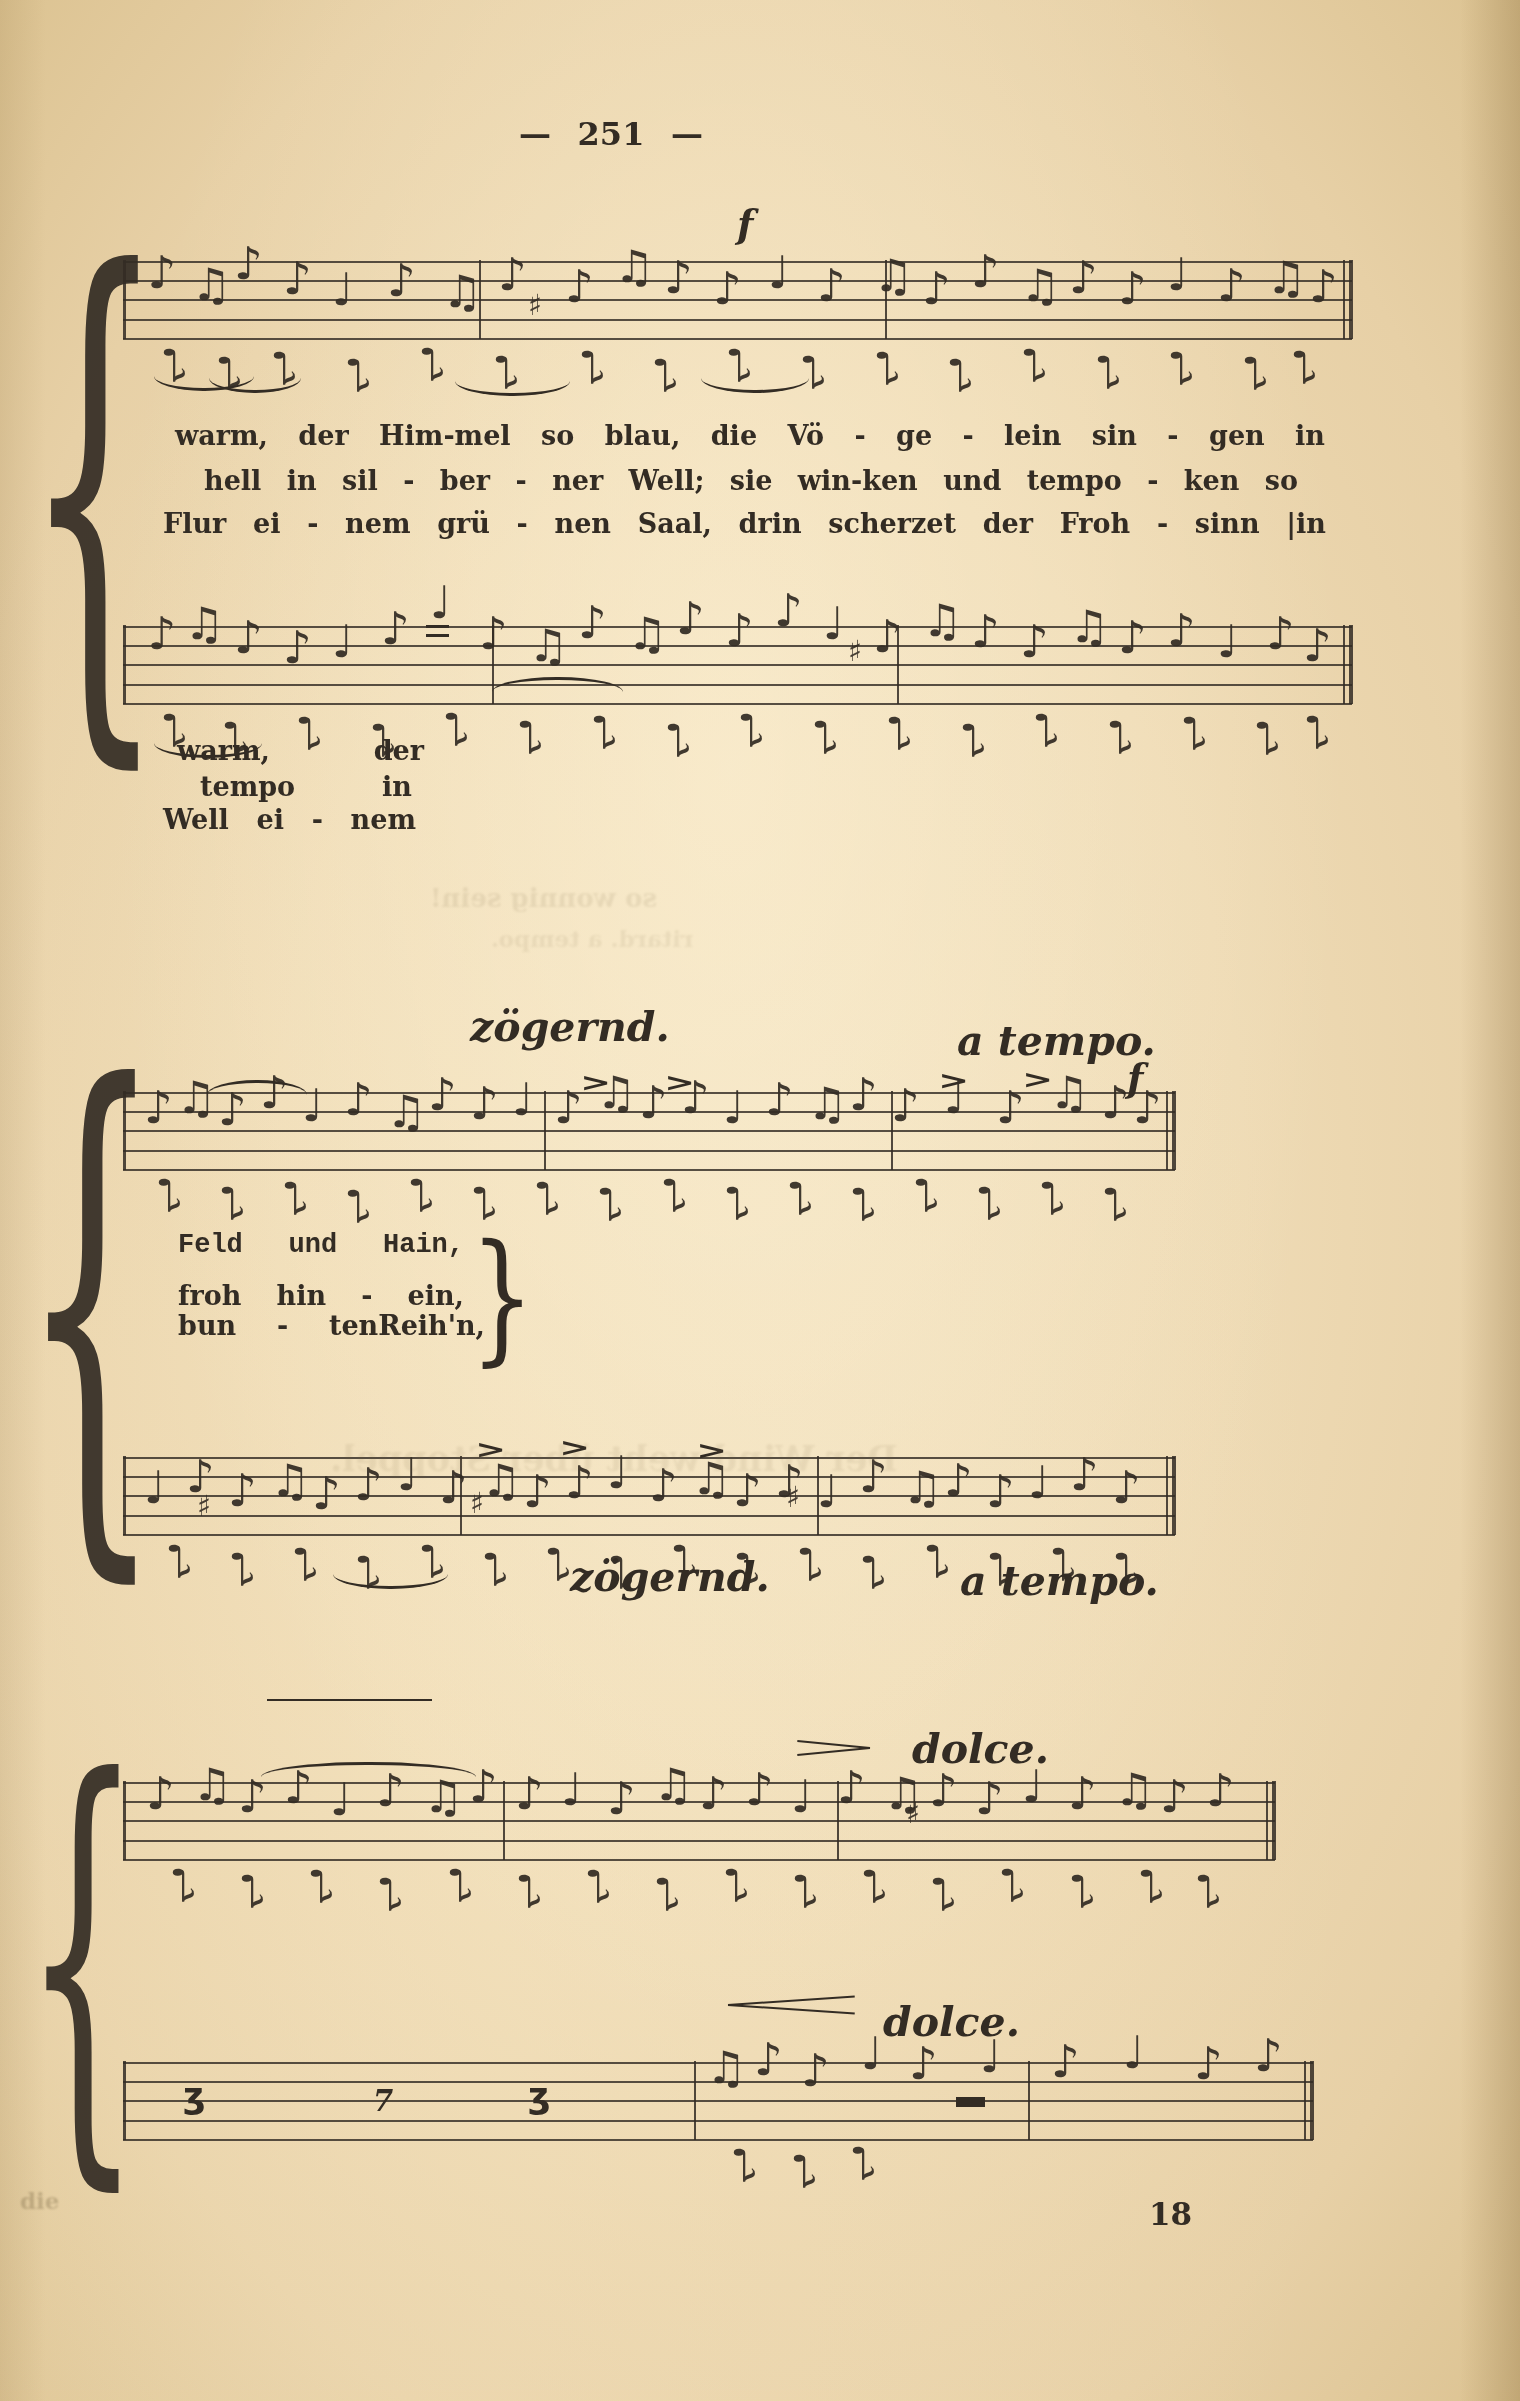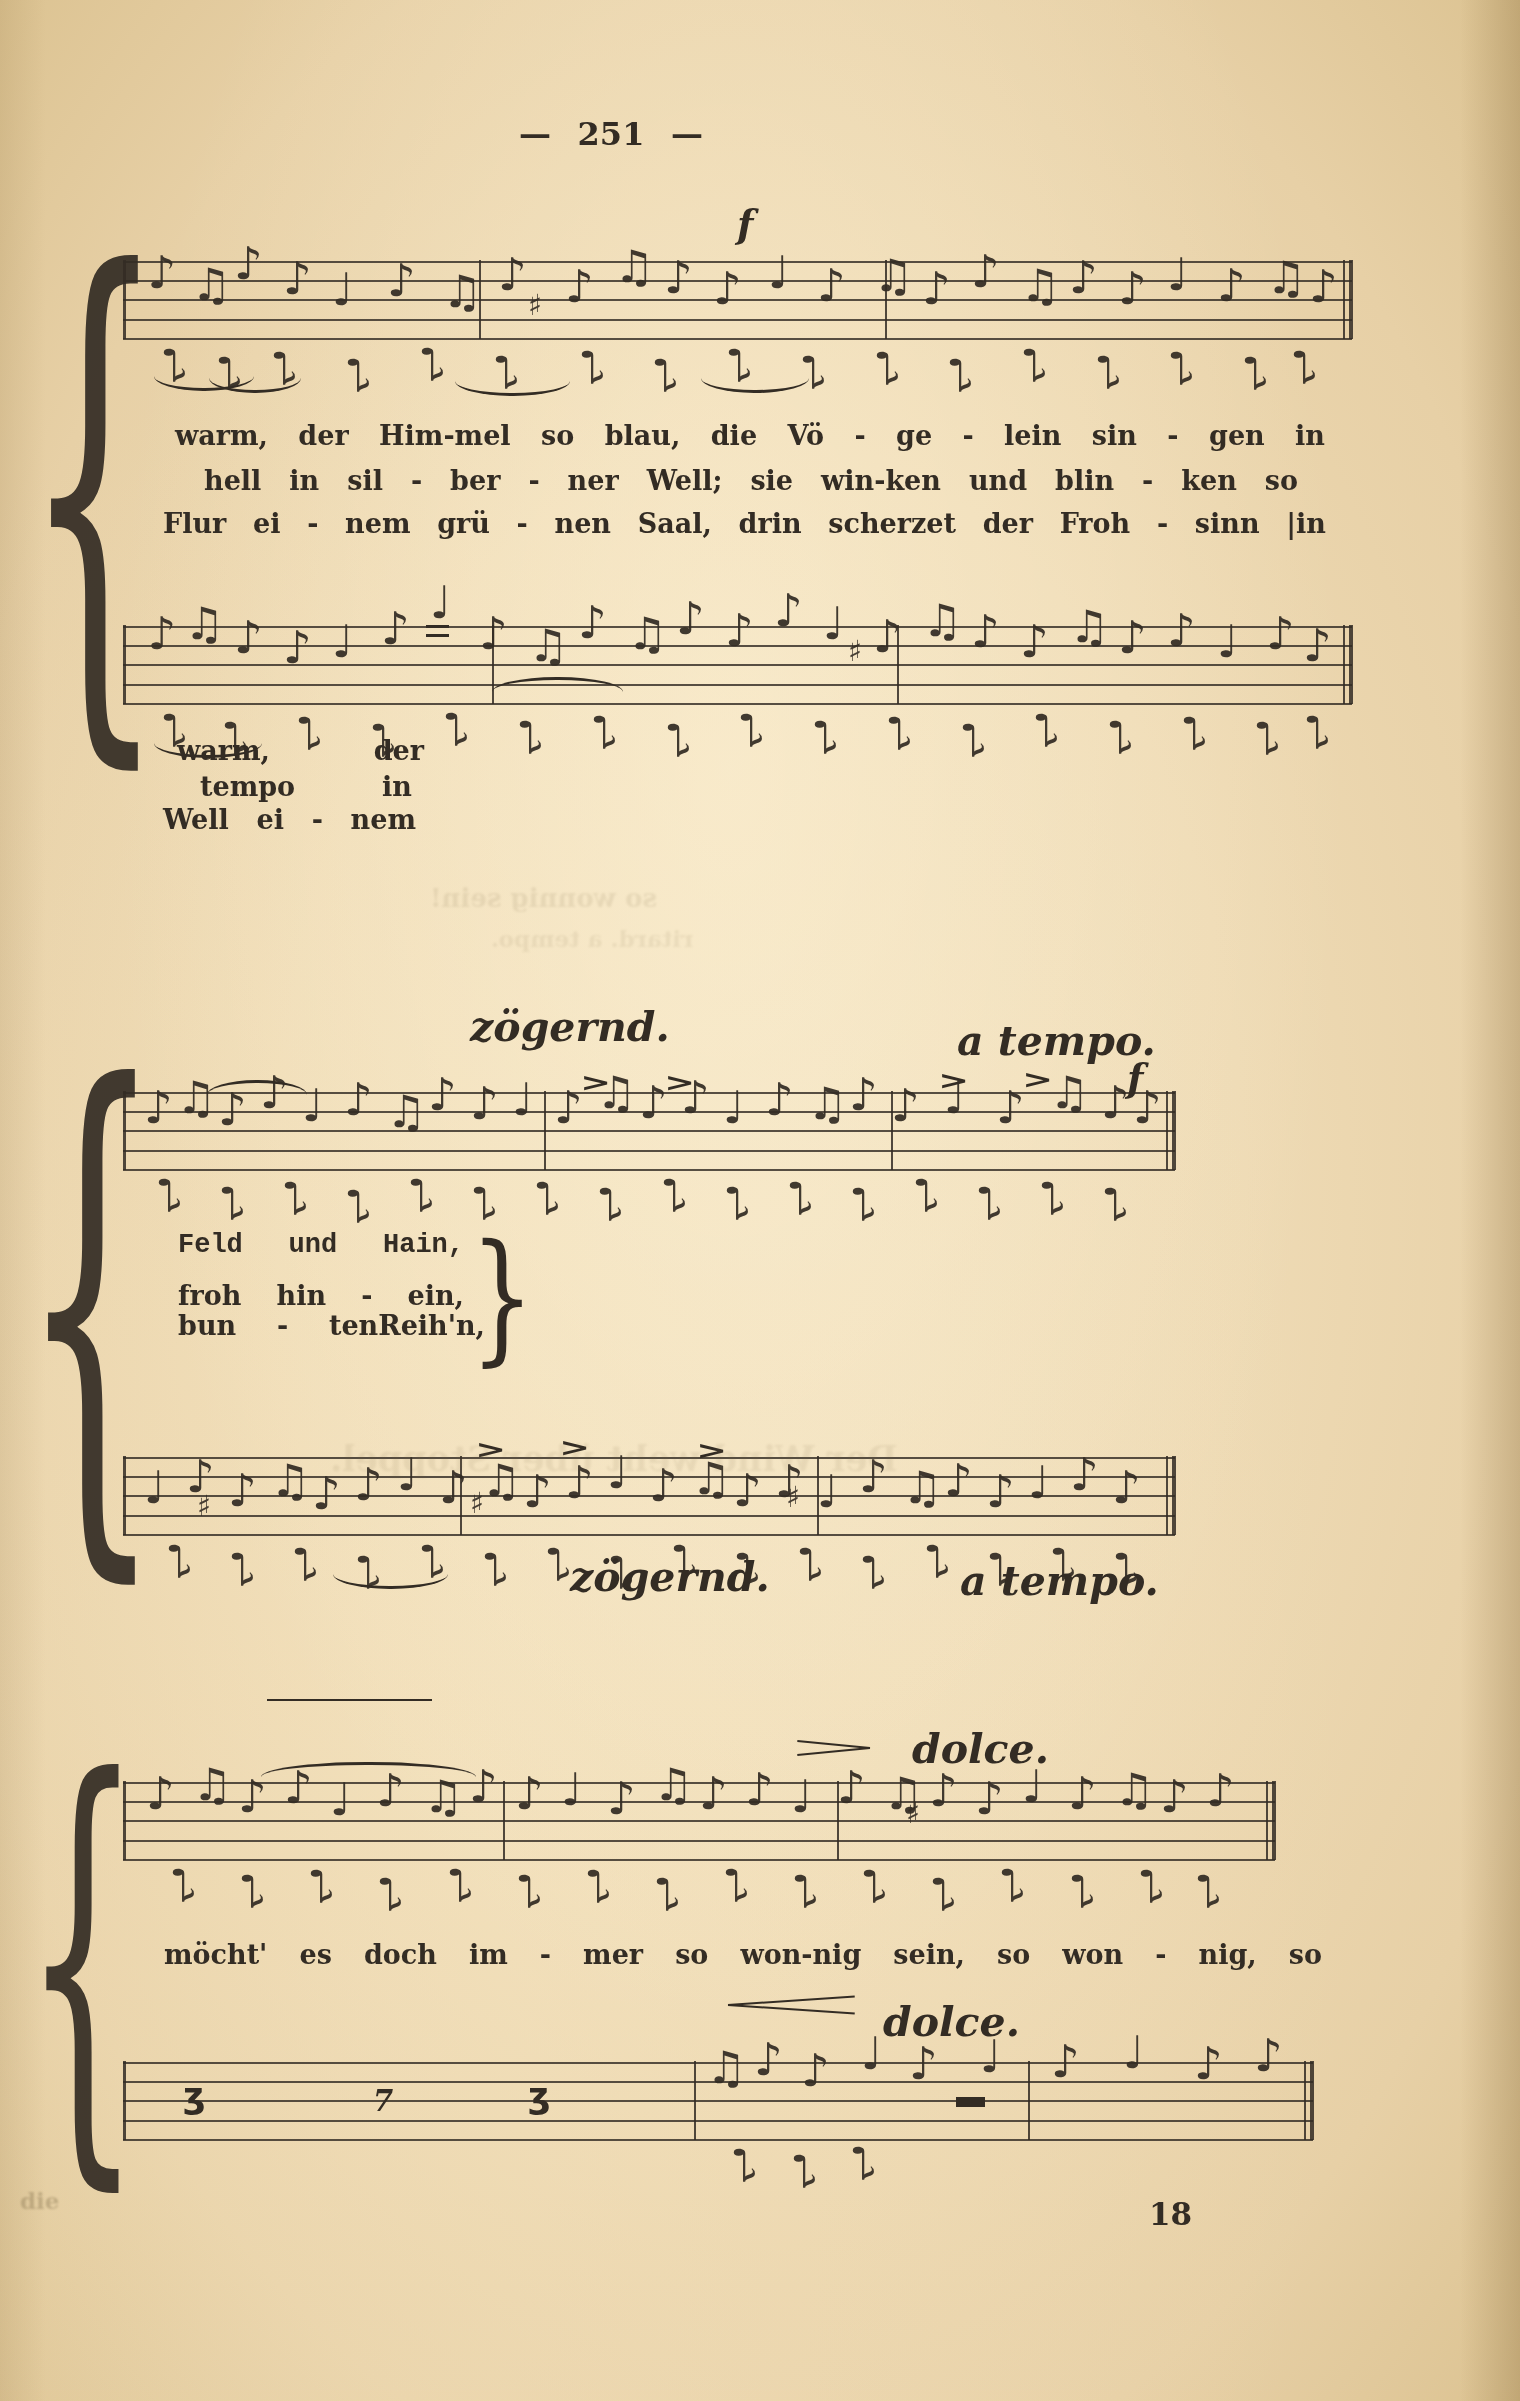--- a/index.html
+++ b/index.html
@@ -424,29 +424,28 @@
   <div class="abs dyn f2">f</div>
 
   <div class="abs mark z1">zögernd.</div>
   <div class="abs mark at1">a tempo.</div>
   <div class="abs mark z2">zögernd.</div>
   <div class="abs mark at2">a tempo.</div>
   <div class="abs mark d1">dolce.</div>
   <div class="abs mark d2">dolce.</div>
 
   <div class="abs lyr a1">warm, der Him-mel so blau, die Vö - ge - lein sin - gen in</div>
-  <div class="abs lyr a2">hell in sil - ber - ner Well; sie win-ken und blin - ken so</div>
+  <div class="abs lyr a2">hell in sil - ber - ner Well; sie win-ken und tempo - ken so</div>
   <div class="abs lyr a3">Flur ei - nem grü - nen Saal, drin scherzet der Froh - sinn |in</div>
 
   <div class="abs lyr b1">warm, der</div>
   <div class="abs lyr b2">tempo in</div>
   <div class="abs lyr b3">Well ei - nem</div>
 
   <div class="abs lyr c1">Feld und Hain,</div>
   <div class="abs lyr c2">froh hin - ein,</div>
   <div class="abs lyr c3">bun - tenReih'n,</div>
   <div class="abs cb">}</div>
 
-  <div class="abs lyr e1">möcht' es doch im - mer so won-nig sein, so won - nig, so</div>
 
   <div class="abs ftr">18</div>
 </div>
 
 
 </body></html>

